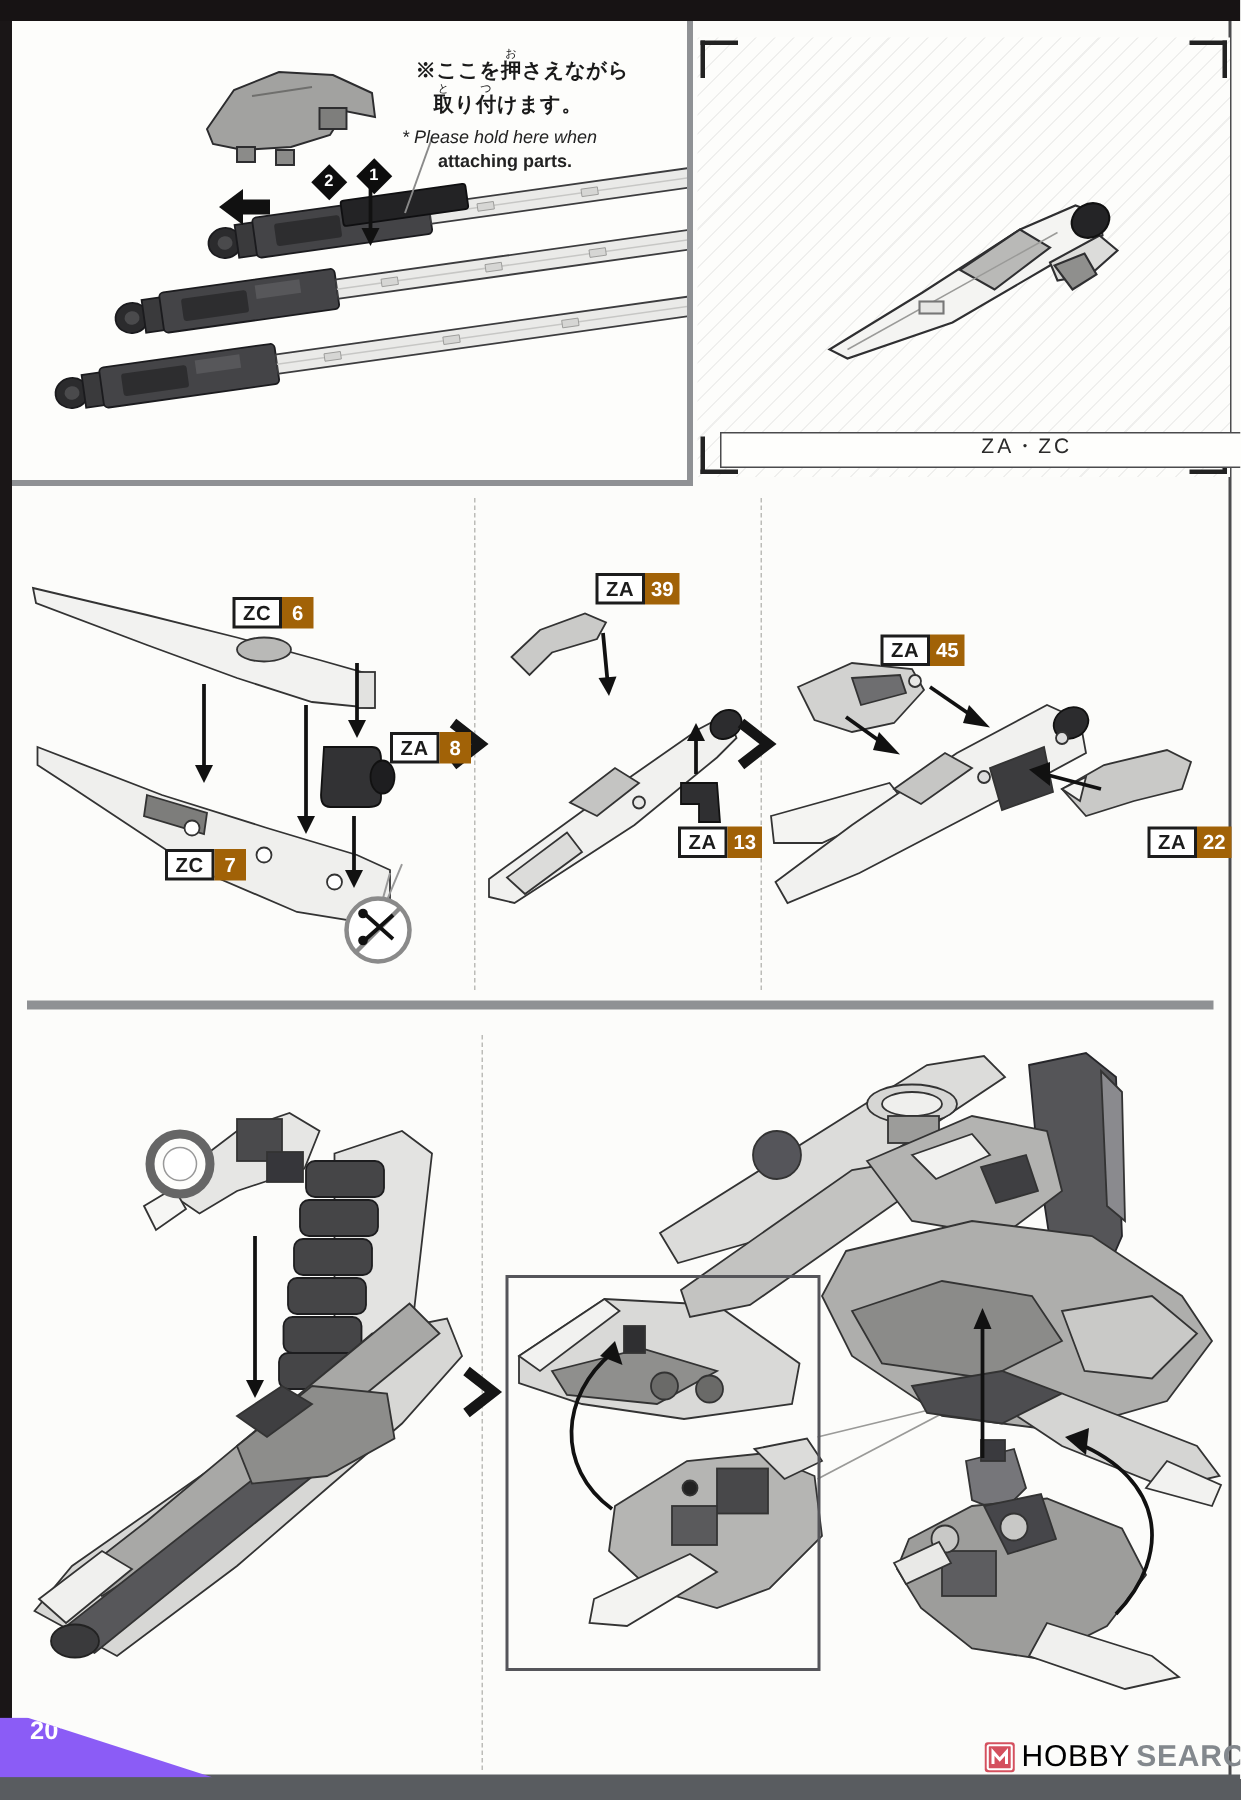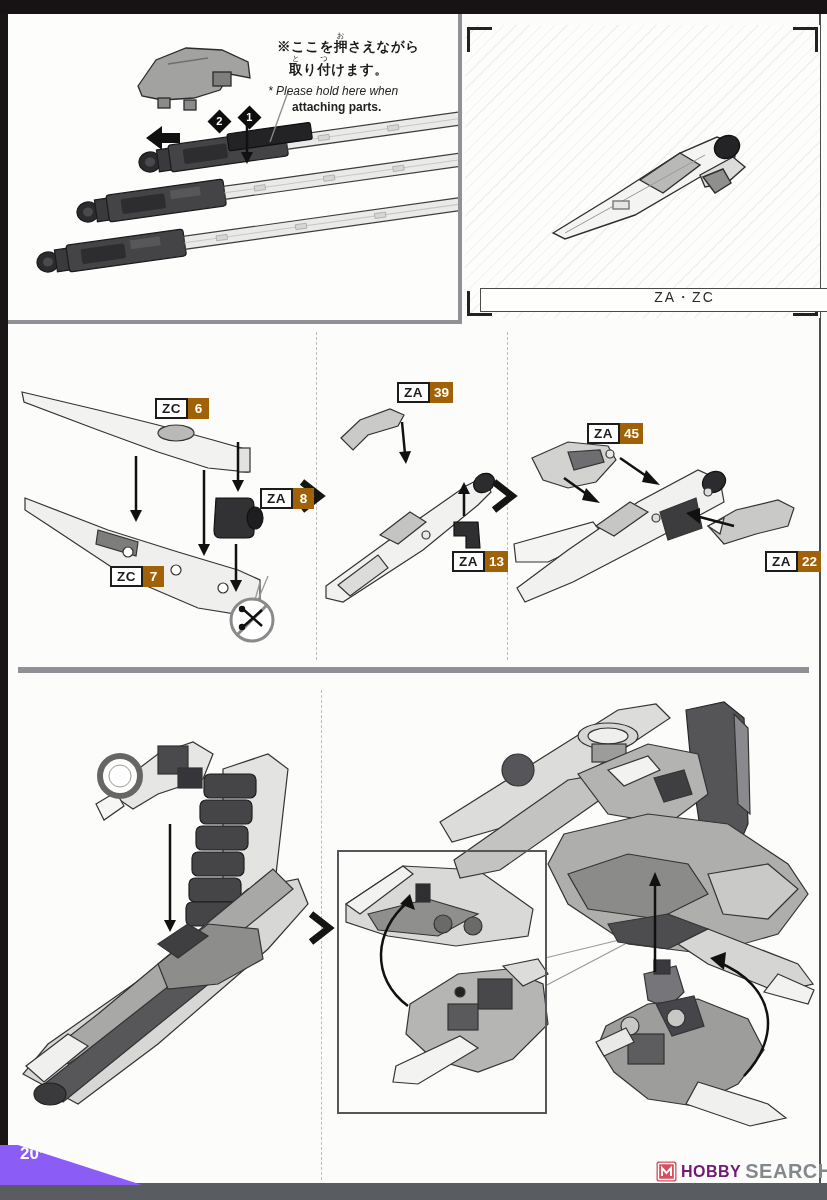--- a/index.html
+++ b/index.html
@@ -46,21 +46,21 @@
   .badge .bn{background:#a16207;color:#fff;padding:0 4px;font-size:13.5px;font-weight:bold;
      line-height:21px;min-width:13px;text-align:center;}
   
   .footer-bar{left:0;top:1183px;width:827px;height:17px;background:#595c60;}
   .footer-banner{left:0;top:1145px;width:142px;height:40px;background:#8b5cf6;
      clip-path:polygon(0 0,18px 0,142px 40px,0 40px);display:flex;
      padding:0 0 3px 20px;box-sizing:border-box;color:#fff;}
   .pn{font-size:17px;font-weight:bold;line-height:1;}
   .pt{font-size:10px;line-height:1;margin:0 0 14px 1px;}
   .watermark{left:656px;top:1160px;display:flex;align-items:center;gap:4px;}
-  .wm-hobby{font-size:16px;font-weight:bold;color:#701a75;letter-spacing:0.5px;}
+  .wm-hobby{font-size:20px;font-weight:normal;color:#000000;letter-spacing:0.5px;}
   .wm-search{font-size:20px;font-weight:bold;color:#83888d;letter-spacing:0.5px;}
   svg{display:block;}
 </style>
 </head>
 <body>
 
 <div class="page">
 
   <div class="abs top-bar"></div>
   <div class="abs left-strip"></div>

